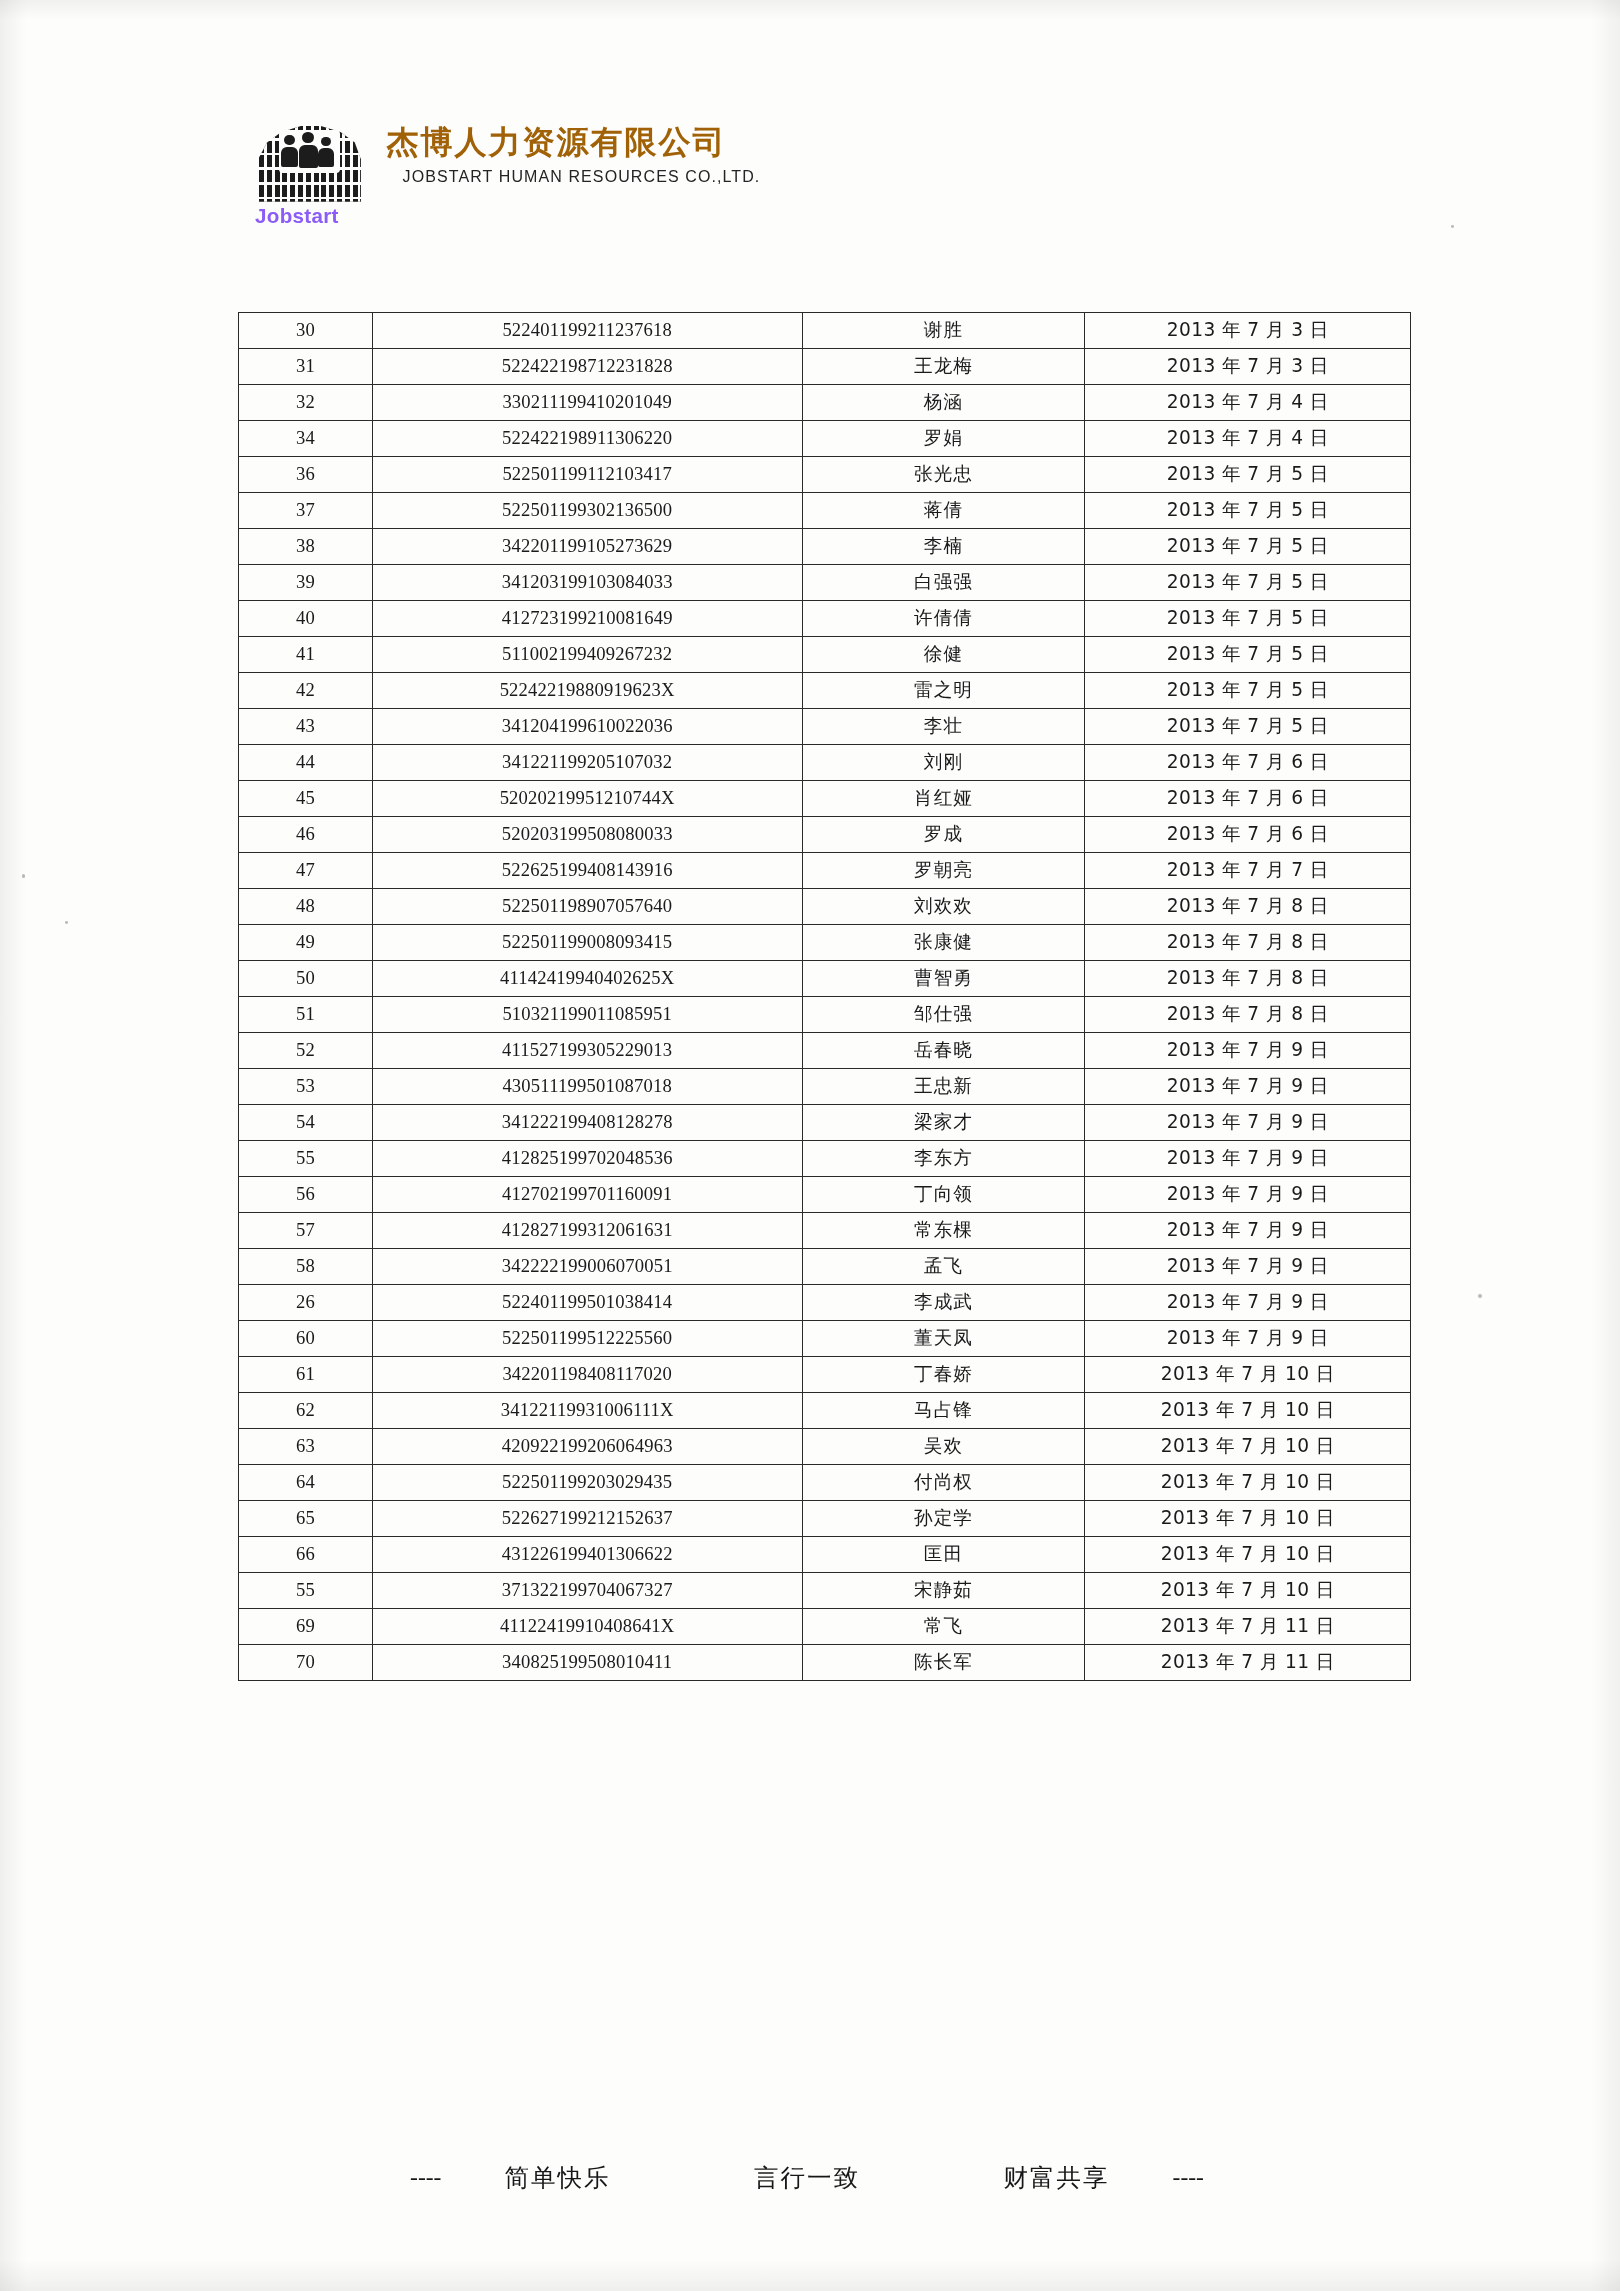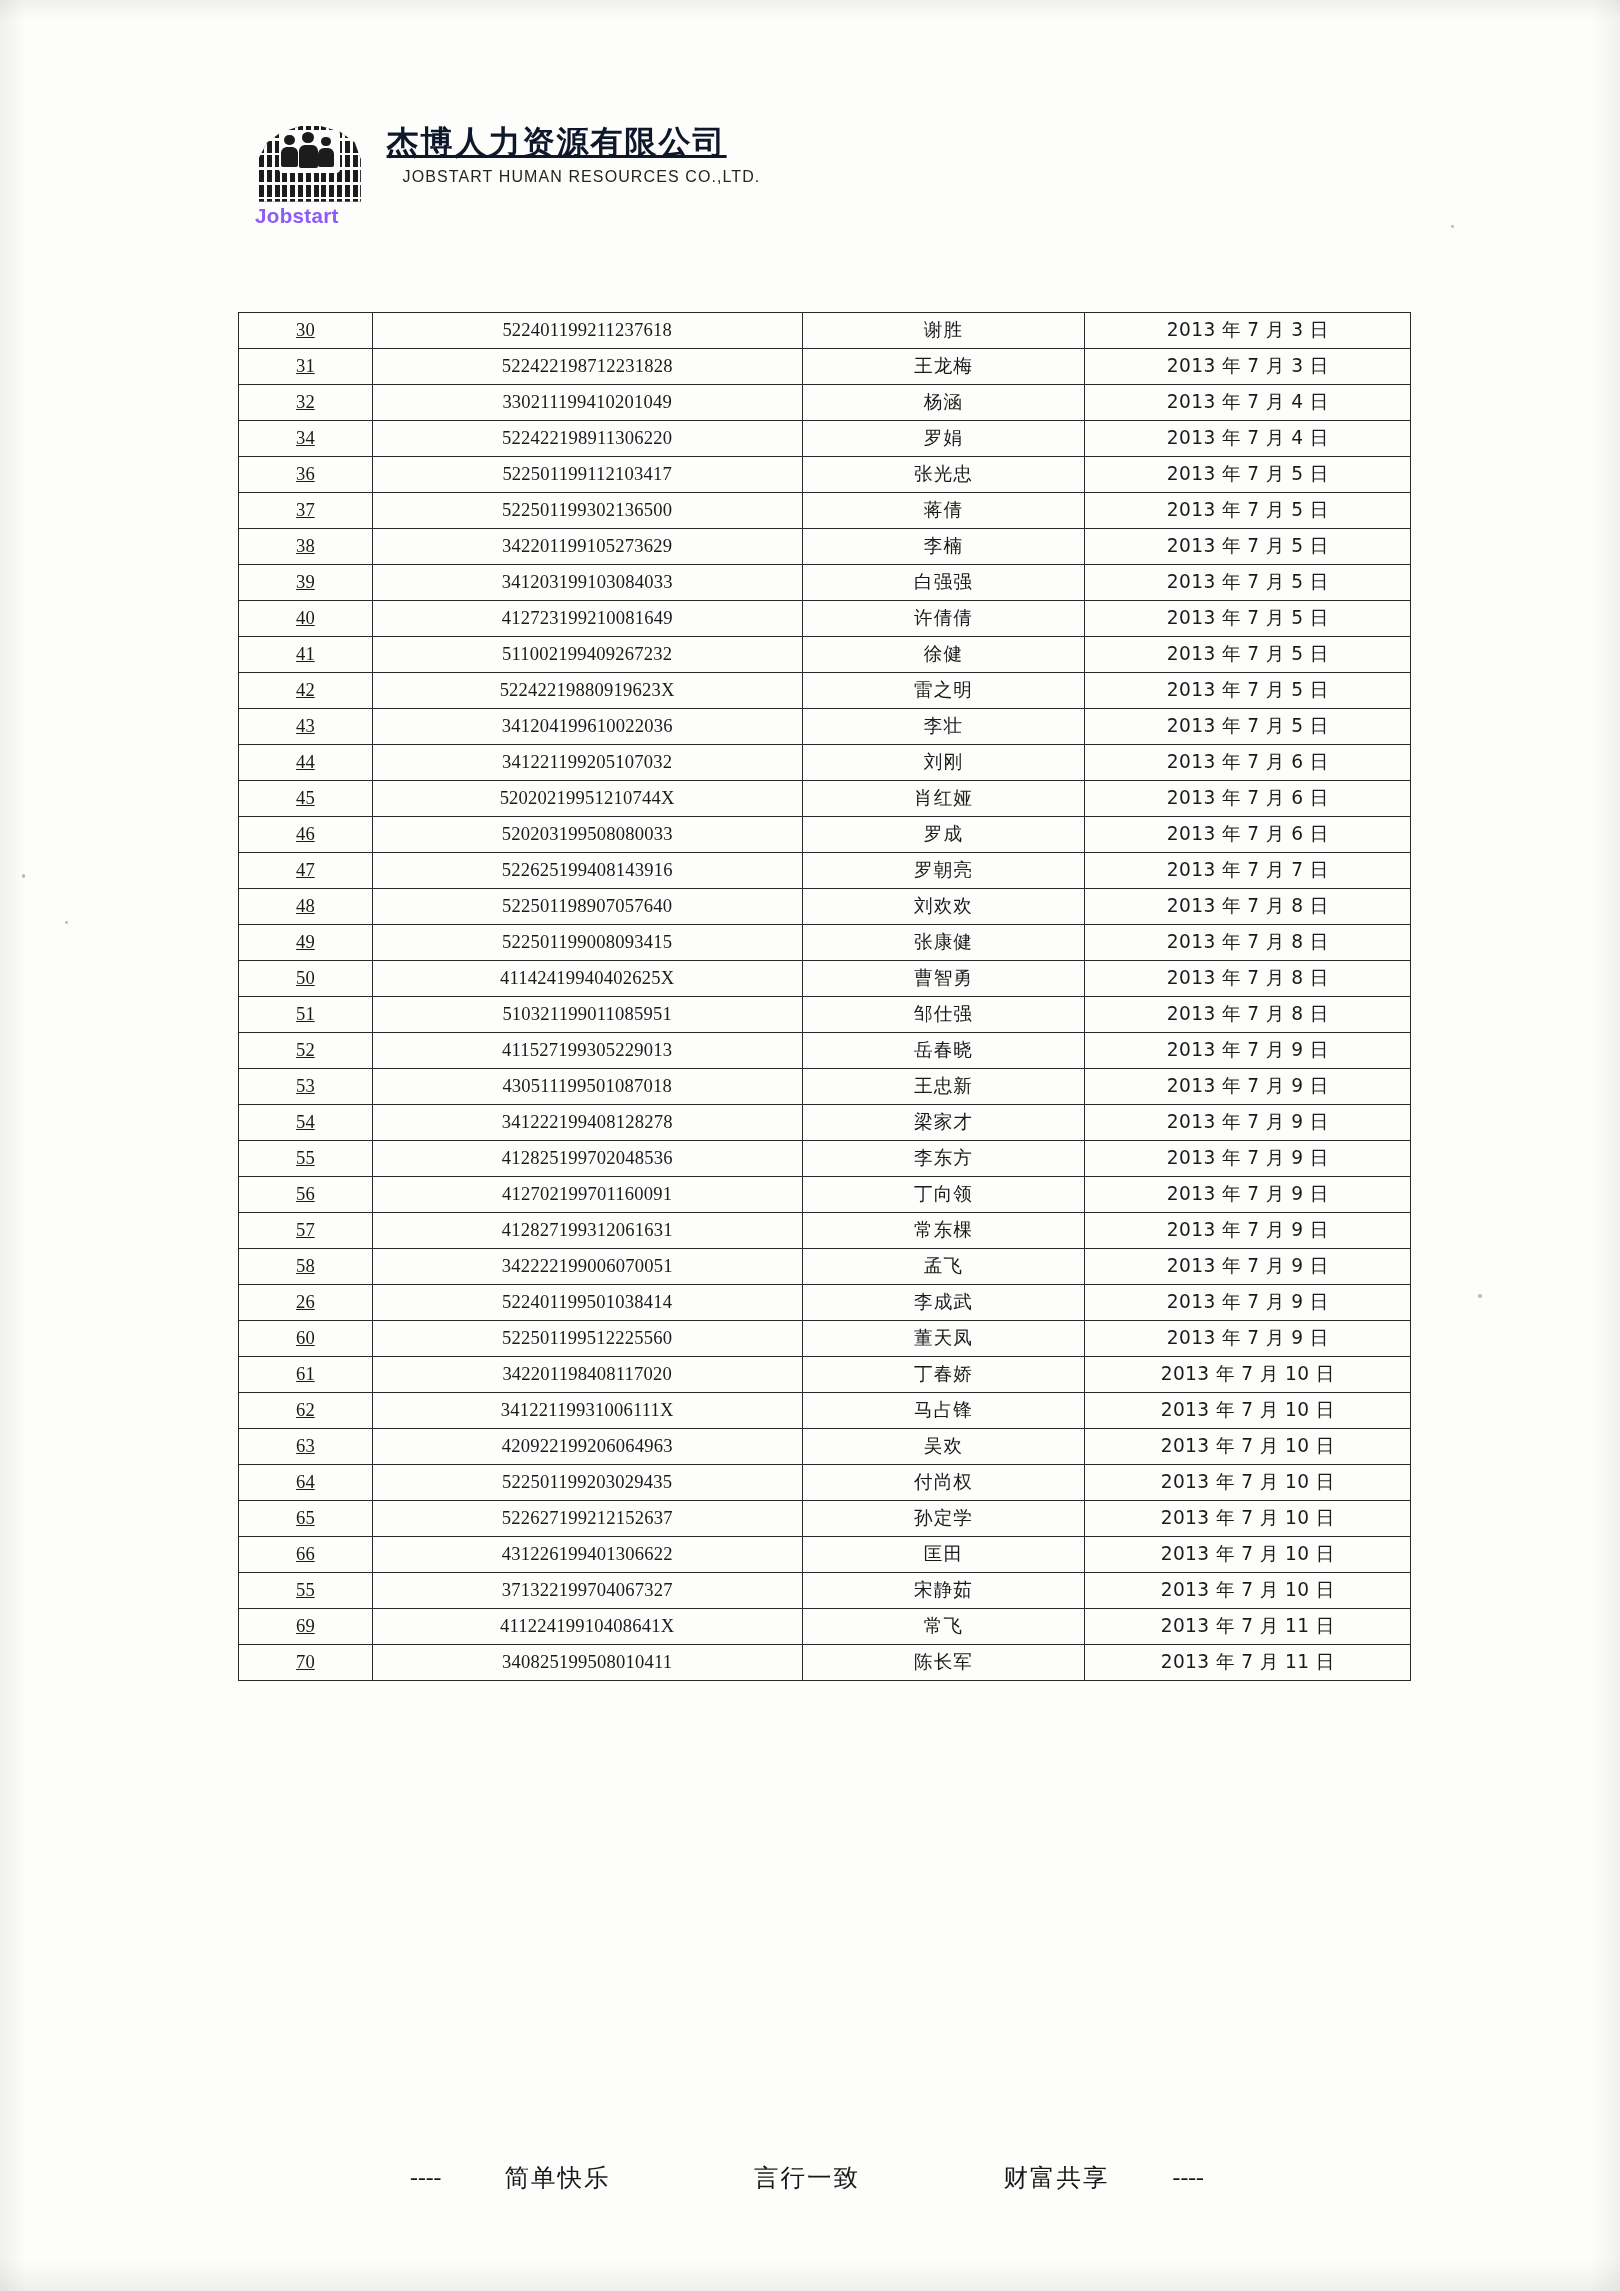--- a/index.html
+++ b/index.html
@@ -132,23 +132,22 @@
     color: #8b5cf6;
   }
   .company-block {
     padding-top: 5.9px;
   }
   .company-cn {
     font-family: "DejaVu Sans", sans-serif;
     font-size: 32px;
     font-weight: bold;
     letter-spacing: 2px;
-    color: #0f172a;
+    color: #a16207;
     line-height: 1.15;
-    text-decoration: underline;
   }
   .company-en {
     font-family: "Liberation Sans", sans-serif;
     font-size: 16px;
     letter-spacing: 1.1px;
     color: #242424;
     margin-top: 6.9px;
     margin-left: 16px;
   }
 
@@ -171,21 +170,20 @@
     text-align: center;
     vertical-align: middle;
     font-size: 18.6px;
     line-height: 1;
     white-space: nowrap;
   }
   td.c-idx {
     width: 125px;
     font-family: "Liberation Serif", serif;
     font-size: 18.6px;
-    text-decoration: underline;
   }
   td.c-id {
     width: 421px;
     font-family: "Liberation Serif", serif;
     font-size: 19px;
     letter-spacing: 0.2px;
   }
   td.c-name {
     width: 274px;
     font-family: "DejaVu Sans", sans-serif;

